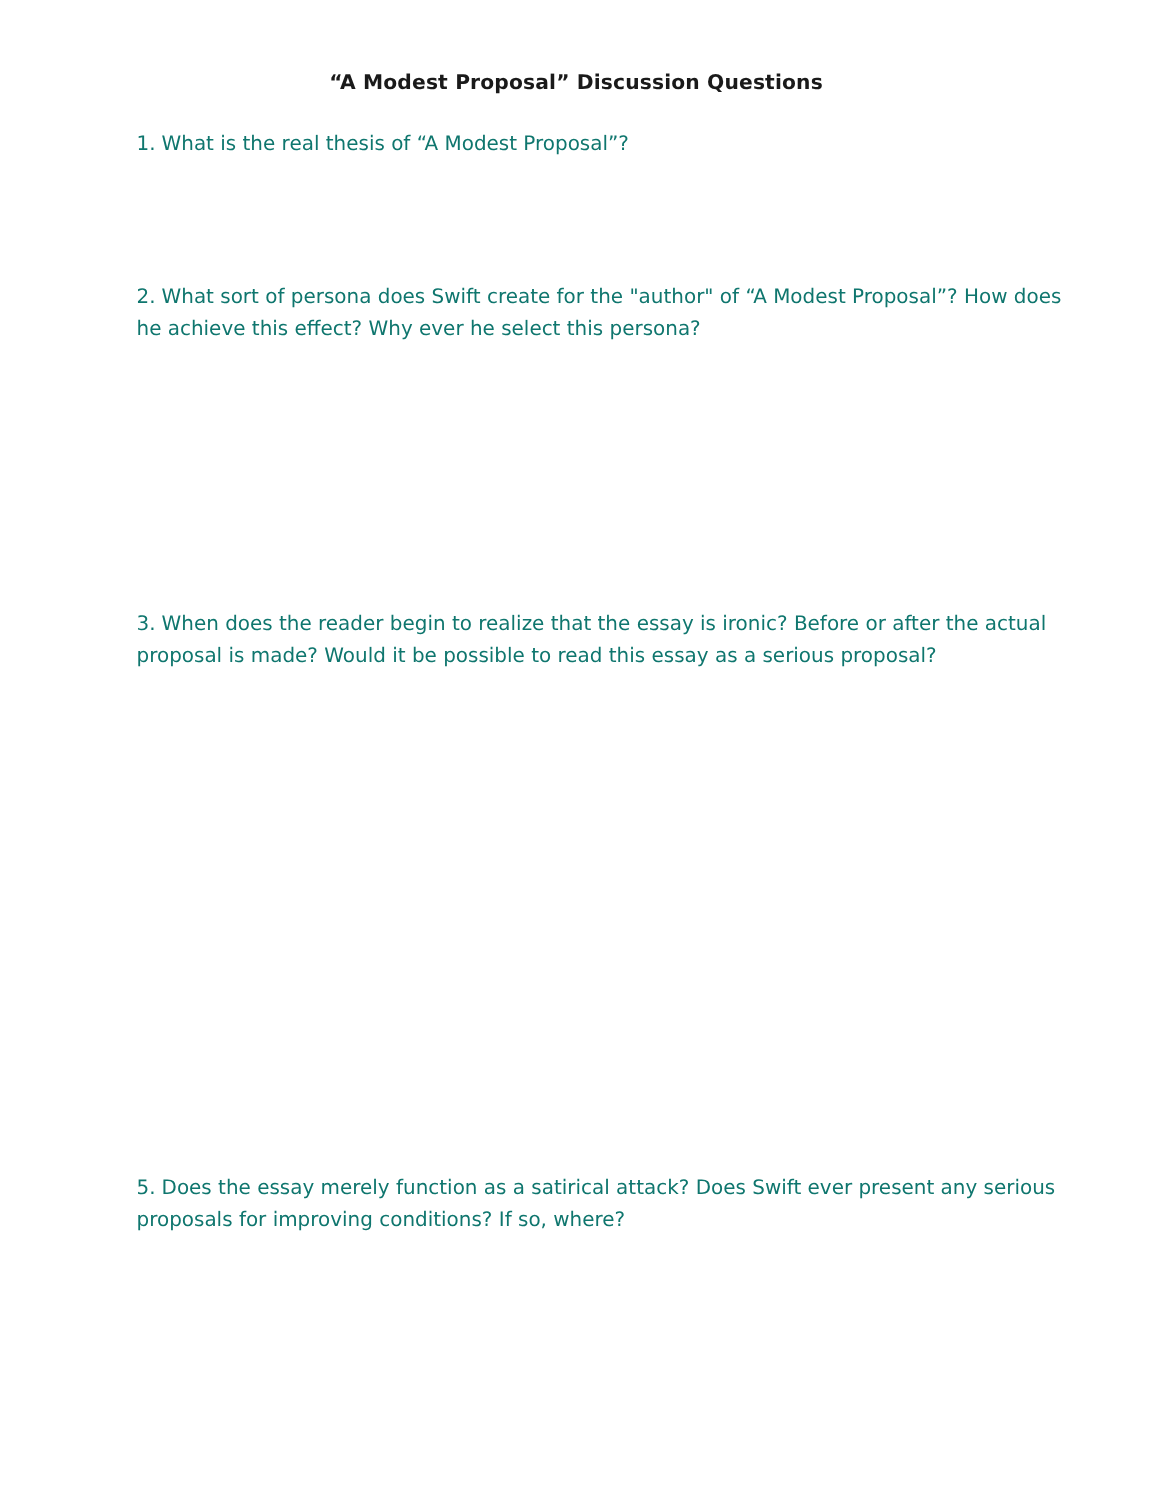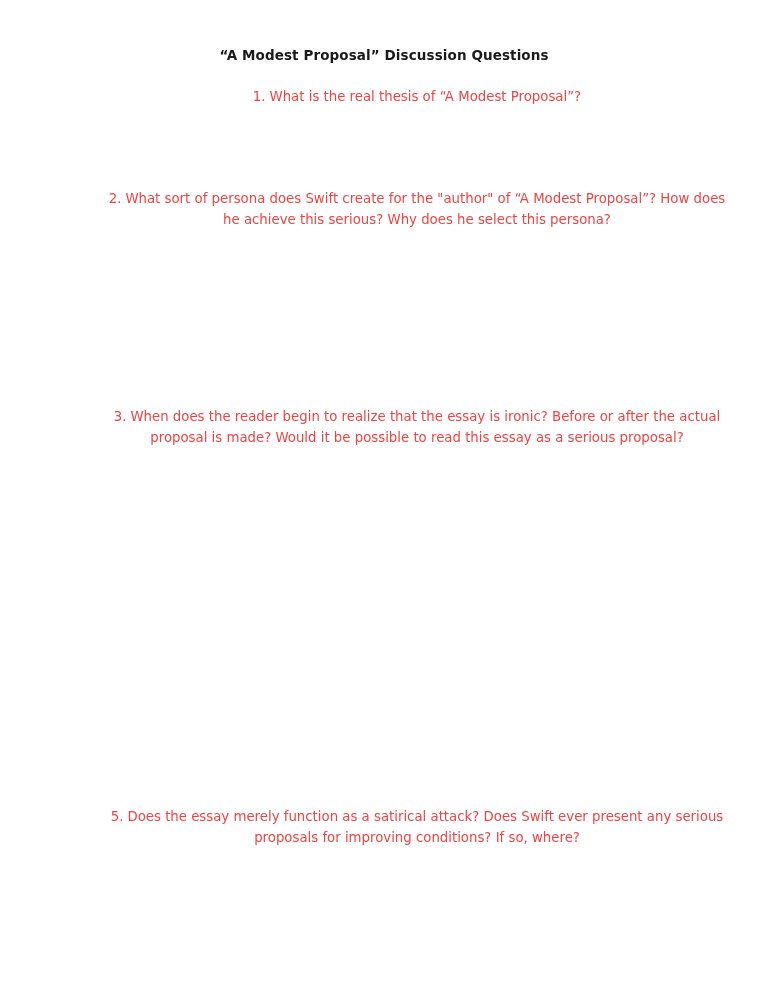--- a/index.html
+++ b/index.html
@@ -28,46 +28,45 @@
       top: 47px;
       left: 0;
       width: 768px;
       text-align: center;
       font-weight: bold;
       font-size: 13.5px;
       letter-spacing: 0.1px;
     }
     .question {
       position: absolute;
-      left: 102px;
+      left: 91px;
       width: 630px;
       font-size: 13.3px;
       line-height: 21px;
-      color: #ef4444;
-      text-align: center;
+      color: #0f766e;
     }
     .q1 { top: 86px; }
     .q2 { top: 188px; }
     .q3 { top: 358px; margin-top: 48px; }
     .q4 { top: 552px; }
-    .q5 { top: 782px; margin-top: 24px; }
+    .q5 { top: 782px; }
     .qnum { margin-right: 4px; }
   </style>
 </head>
 <body>
 
 <div class="page">
   <div class="title">“A Modest Proposal” Discussion Questions</div>
 
   <div class="question q1">
     <span class="qnum">1.</span><span>What is the real thesis of “A Modest Proposal”?</span>
   </div>
 
   <div class="question q2">
-    <span class="qnum">2.</span><span>What sort of persona does Swift create for the "author" of “A Modest Proposal”? How does he achieve this serious? Why does he select this persona?</span>
+    <span class="qnum">2.</span><span>What sort of persona does Swift create for the "author" of “A Modest Proposal”? How does he achieve this effect? Why ever he select this persona?</span>
   </div>
 
   <div class="question q3">
     <span class="qnum">3.</span><span>When does the reader begin to realize that the essay is ironic?  Before or after the actual proposal is made? Would it be possible to read this essay as a serious proposal?</span>
   </div>
 
 
   <div class="question q5">
     <span class="qnum">5.</span><span>Does the essay merely function as a satirical attack?  Does Swift ever present any serious proposals for improving conditions?  If so, where?</span>
   </div>

